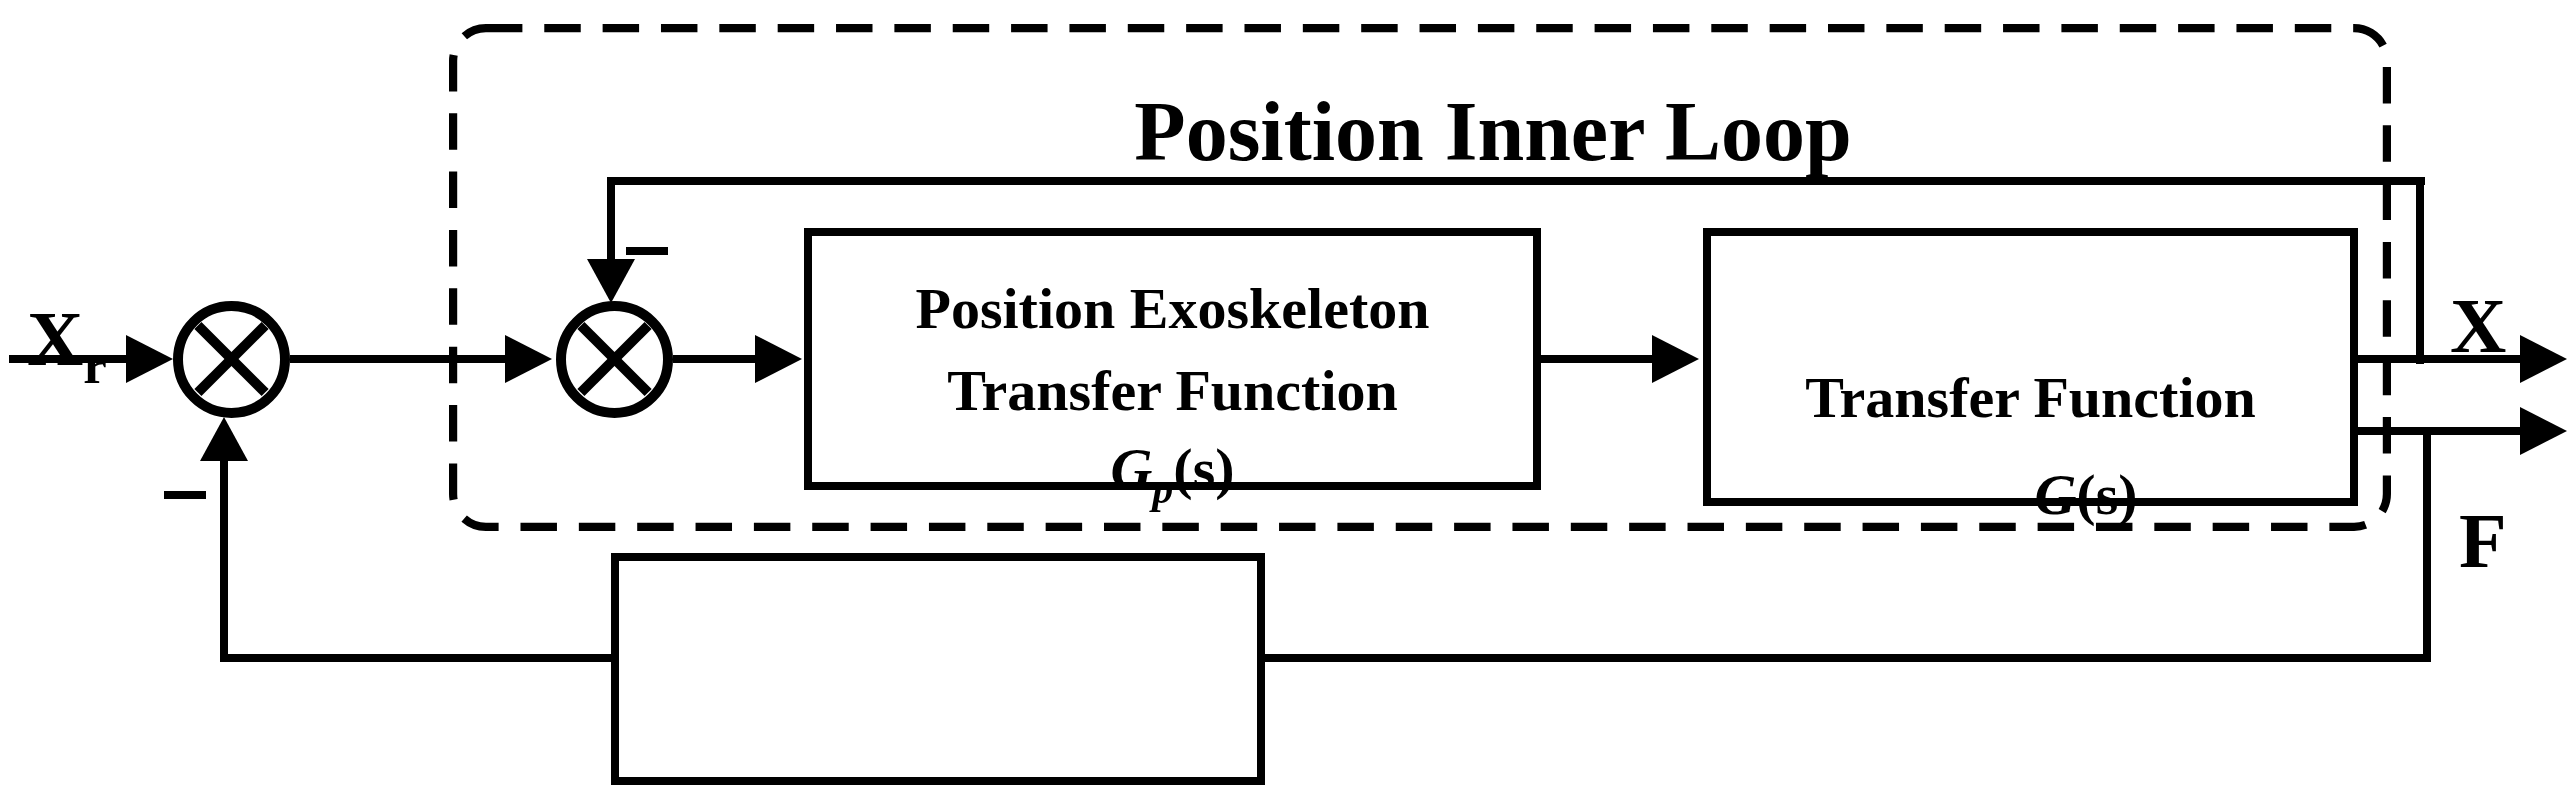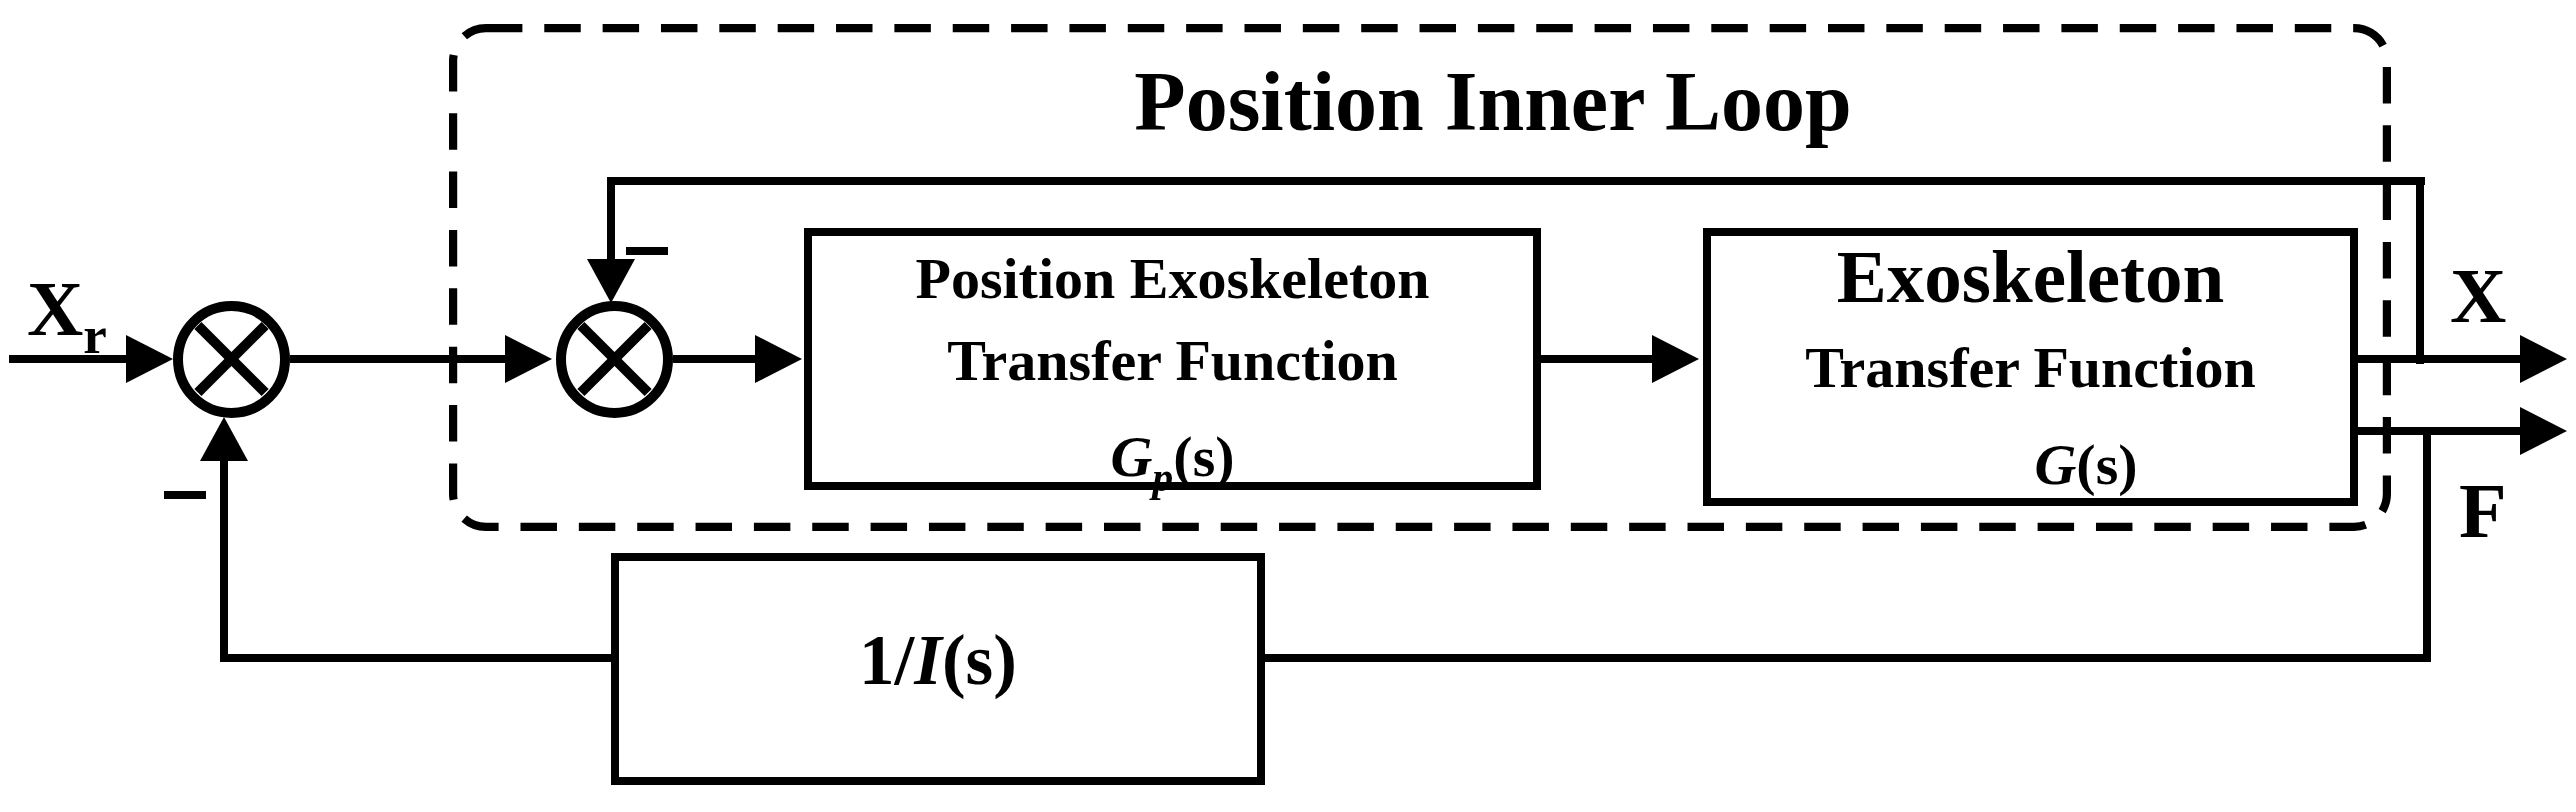--- a/index.html
+++ b/index.html
@@ -10,21 +10,21 @@
   .line{position:absolute;background:#000;}
   .block{position:absolute;border:8.2px solid #000;background:#fff;box-sizing:border-box;}
   .sum{position:absolute;width:117px;height:117px;border:10px solid #000;border-radius:50%;background:#fff;box-sizing:border-box;}
   .sum .diag{position:absolute;left:0.9px;top:43px;width:95px;height:10px;background:#000;}
   .d45{transform:rotate(45deg);}
   .d135{transform:rotate(-45deg);}
   .arrow-right{position:absolute;width:0;height:0;border-left:47px solid #000;border-top:24.6px solid transparent;border-bottom:24.6px solid transparent;}
   .arrow-down{position:absolute;width:0;height:0;border-top:44px solid #000;border-left:24.6px solid transparent;border-right:24.6px solid transparent;}
   .arrow-up{position:absolute;width:0;height:0;border-bottom:44px solid #000;border-left:24.6px solid transparent;border-right:24.6px solid transparent;}
   .minus{position:absolute;width:42px;height:8.2px;background:#000;}
-  .txt{position:absolute;white-space:nowrap;line-height:1;}
+  .txt{position:absolute;white-space:nowrap;line-height:1;margin-top:30px;}
   .ctr{text-align:center;}
   .it{font-style:italic;}
   .sub-r{font-size:53px;position:relative;top:18px;}
   .sub-p{font-size:42px;font-style:italic;position:relative;top:14.6px;}
   #dashed-box{position:absolute;left:449px;top:24px;}
 </style>
 </head>
 <body>
 
 <div id="stage">
@@ -48,27 +48,26 @@
     <div class="diag d135"></div>
   </div>
   <div class="minus" style="left:626px;top:247px;"></div>
 
   <div class="line" style="left:673px;top:355px;width:84px;height:8.2px;"></div>
   <div class="arrow-right" style="left:755px;top:335px;"></div>
 
   <div class="block" style="left:804px;top:228px;width:737px;height:262px;"></div>
   <div class="txt ctr" style="left:804px;top:250px;width:737px;font-size:58px;">Position Exoskeleton</div>
   <div class="txt ctr" style="left:804px;top:332px;width:737px;font-size:58px;">Transfer Function</div>
-  <div class="txt ctr" style="left:804px;top:428px;width:737px;font-size:58px;"><span class="it">G</span><span class="sub-p">p</span><span>(s)</span></div>
+  <div class="txt ctr" style="left:804px;top:410px;width:737px;font-size:58px;"><span class="it">G</span><span class="sub-p">p</span><span>(s)</span></div>
 
   <div class="line" style="left:1540px;top:355px;width:113px;height:8.2px;"></div>
   <div class="arrow-right" style="left:1652px;top:335px;"></div>
 
   <div class="block" style="left:1703px;top:228px;width:655px;height:278px;"></div>
-  <div class="txt ctr" style="left:1703px;top:239px;width:655px;font-size:75px;">Exoskeleton</div>
   <div class="txt ctr" style="left:1703px;top:339px;width:655px;font-size:58px;">Transfer Function</div>
   <div class="txt ctr" style="left:1703px;top:436px;width:766px;font-size:58px;"><span class="it">G</span><span>(s)</span></div>
 
   <div class="line" style="left:2358px;top:355px;width:164px;height:8.2px;"></div>
   <div class="arrow-right" style="left:2520px;top:335px;"></div>
   <div class="txt" style="left:2450px;top:257px;font-size:78px;">X</div>
 
   <div class="line" style="left:2358px;top:427px;width:164px;height:8.2px;"></div>
   <div class="arrow-right" style="left:2520px;top:407px;"></div>
   <div class="txt" style="left:2459px;top:472px;font-size:78px;">F</div>
@@ -78,21 +77,20 @@
   <div class="line" style="left:607px;top:177px;width:8.2px;height:84px;"></div>
   <div class="arrow-down" style="left:587px;top:259px;"></div>
 
   <div class="line" style="left:2423px;top:430px;width:8.2px;height:232px;"></div>
   <div class="line" style="left:1264px;top:654px;width:1167px;height:8.2px;"></div>
   <div class="line" style="left:220px;top:654px;width:391px;height:8.2px;"></div>
   <div class="line" style="left:220px;top:459px;width:8.2px;height:203px;"></div>
   <div class="arrow-up" style="left:200px;top:417px;"></div>
 
   <div class="block" style="left:611px;top:553px;width:654px;height:232px;"></div>
-  <div class="txt ctr" style="left:611px;top:625px;width:654px;font-size:71px;"><span>1/</span><span class="it">I</span><span>(s)</span></div>
 
 
   <svg id="dashed-box" width="1942" height="507" viewBox="0 0 2130 556">
     <rect x="4.5" y="4.5" width="2121" height="547" rx="36" ry="36" fill="none" stroke="#000000" stroke-width="9" stroke-dasharray="40 24"></rect>
   </svg>
 
   <div class="txt ctr" style="left:1037px;top:60px;width:912px;font-size:84px;">Position Inner Loop</div>
 
 </div>
 

